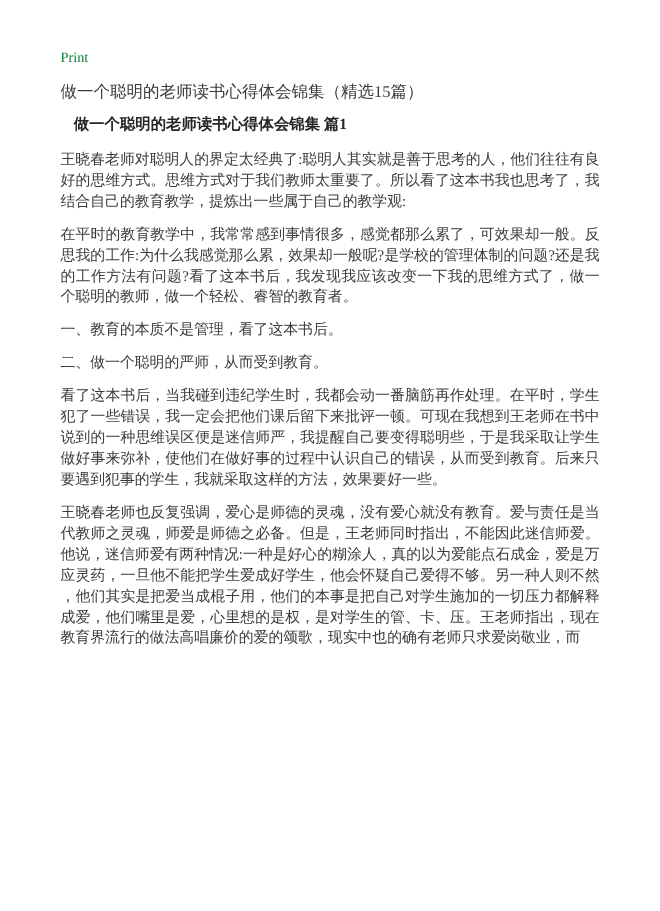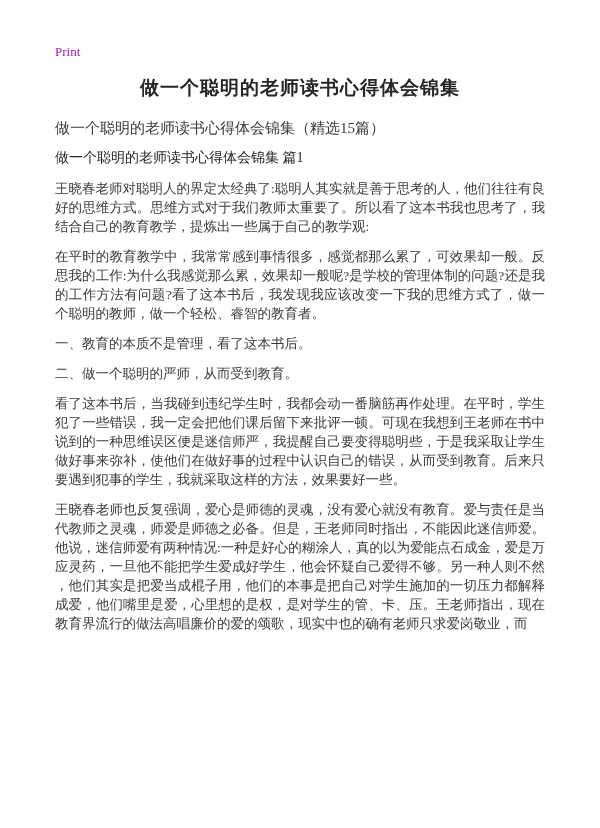--- a/index.html
+++ b/index.html
@@ -15,62 +15,61 @@
     padding: 44px 55px 0 55px;
     overflow: hidden;
     background: #ffffff;
     font-family: "Liberation Serif", "DejaVu Serif", serif;
     color: #3a3a3a;
   }
   .print-label {
     font-size: 13px;
     line-height: 15px;
     margin-bottom: 17px;
-    color: #a21caf;
+    color: #15803d;
   }
   .doc-title {
     margin: 0 0 21px 0;
     font-size: 19px;
     line-height: 23px;
     font-weight: bold;
     text-align: center;
     letter-spacing: 1px;
     color: #262626;
   }
   .doc-subtitle {
     font-size: 15px;
     line-height: 17px;
     margin-bottom: 12px;
     color: #3a3a3a;
   }
   .section-heading {
-    margin: 0 0 13px 0;
+    margin: 0 0 13px 12px;
     font-size: 14px;
     line-height: 17px;
-    font-weight: normal;
+    font-weight: bold;
     color: #262626;
   }
   .body-para {
     margin: 0 0 11px 0;
     font-size: 13.5px;
     line-height: 19px;
     text-align: justify;
     text-justify: inter-ideograph;
     word-break: break-all;
     line-break: anywhere;
     color: #3a3a3a;
   }
 </style>
 </head>
 <body>
 
 <div class="page">
   <div class="print-label">Print</div>
 
-  <h1 class="doc-title">做一个聪明的老师读书心得体会锦集</h1>
 
   <div class="doc-subtitle">做一个聪明的老师读书心得体会锦集（精选15篇）</div>
 
   <h2 class="section-heading">做一个聪明的老师读书心得体会锦集 篇1</h2>
 
   <p class="body-para">王晓春老师对聪明人的界定太经典了:聪明人其实就是善于思考的人，他们往往有良好的思维方式。思维方式对于我们教师太重要了。所以看了这本书我也思考了，我结合自己的教育教学，提炼出一些属于自己的教学观:</p>
   <p class="body-para">在平时的教育教学中，我常常感到事情很多，感觉都那么累了，可效果却一般。反思我的工作:为什么我感觉那么累，效果却一般呢?是学校的管理体制的问题?还是我的工作方法有问题?看了这本书后，我发现我应该改变一下我的思维方式了，做一个聪明的教师，做一个轻松、睿智的教育者。</p>
   <p class="body-para">一、教育的本质不是管理，看了这本书后。</p>
   <p class="body-para">二、做一个聪明的严师，从而受到教育。</p>
   <p class="body-para">看了这本书后，当我碰到违纪学生时，我都会动一番脑筋再作处理。在平时，学生犯了一些错误，我一定会把他们课后留下来批评一顿。可现在我想到王老师在书中说到的一种思维误区便是迷信师严，我提醒自己要变得聪明些，于是我采取让学生做好事来弥补，使他们在做好事的过程中认识自己的错误，从而受到教育。后来只要遇到犯事的学生，我就采取这样的方法，效果要好一些。</p>

